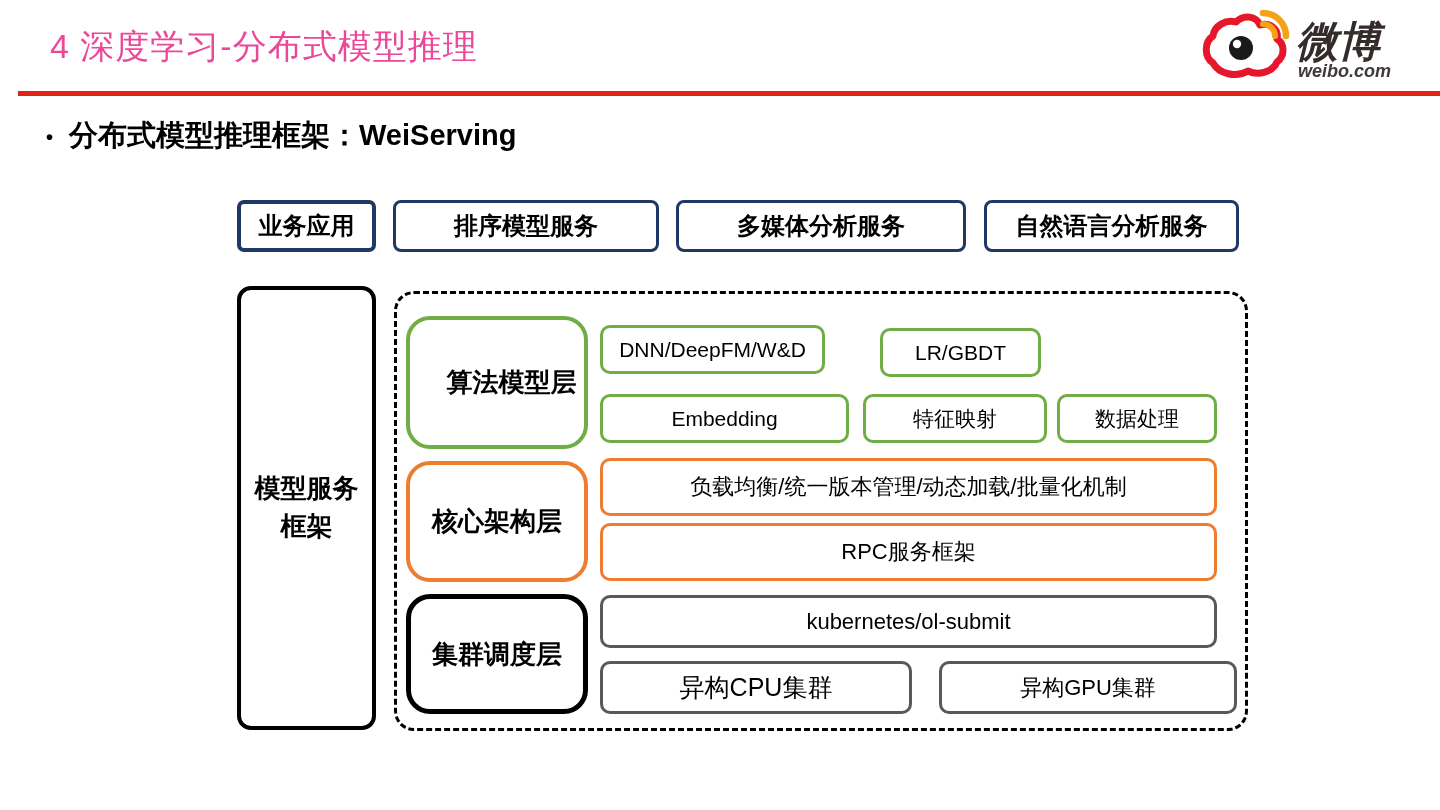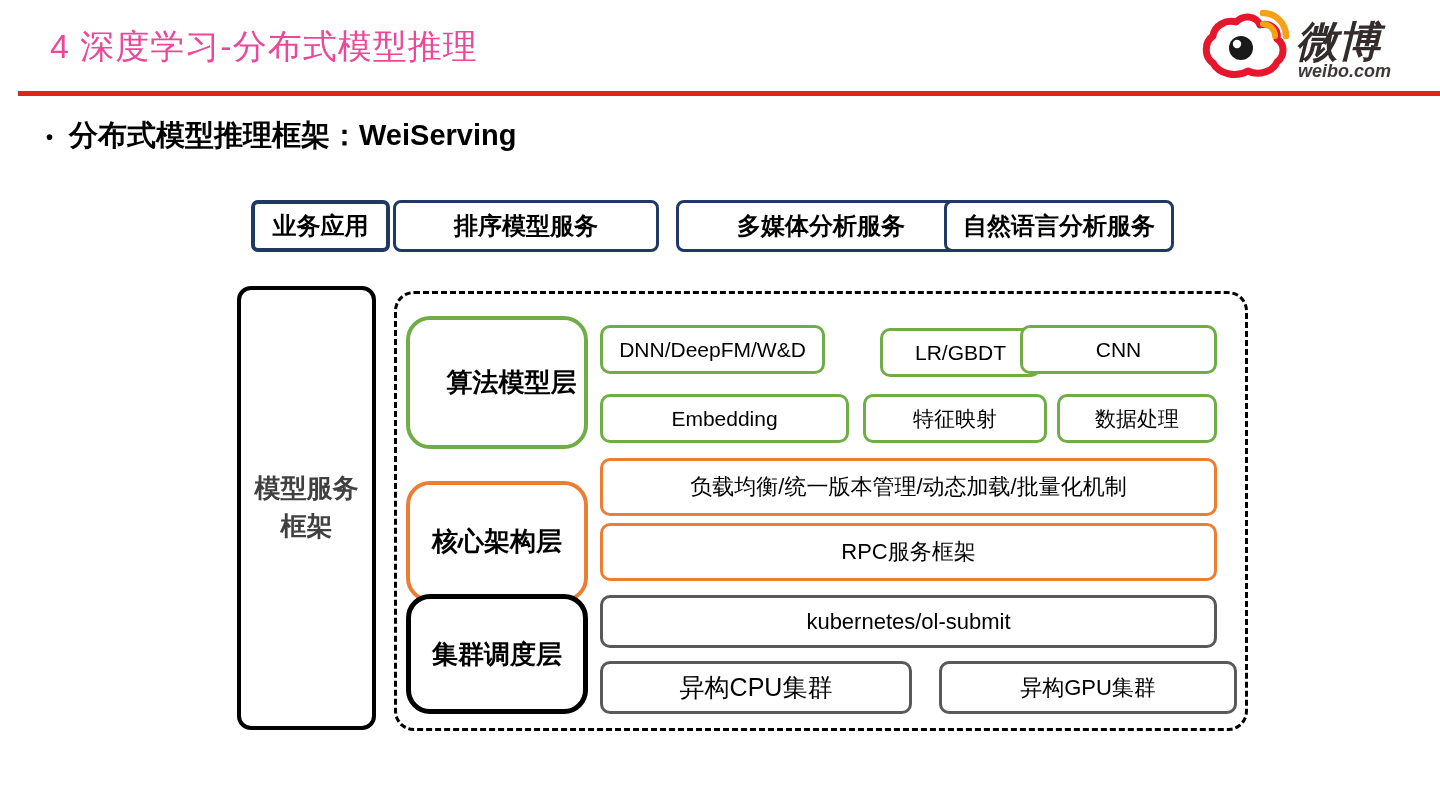--- a/index.html
+++ b/index.html
@@ -10,27 +10,27 @@
 
   .slide-title{left:50px;top:24px;font-size:34px;font-weight:400;color:#ec4899;letter-spacing:1px;white-space:nowrap;}
   .title-underline{left:18px;top:91px;width:1422px;height:5px;background:#e2231a;}
 
   .section-heading{left:46px;top:116px;display:flex;align-items:center;gap:16px;font-weight:700;font-size:29px;color:#000;}
   .section-heading .dot{font-size:20px;line-height:1;position:relative;top:1px;}
 
   .navy-box{border:3px solid #1f3864;border-radius:8px;font-weight:700;font-size:24px;color:#000;}
   .navy-box.thick{border-width:4px;border-radius:7px;}
 
-  .frame-box{border:4px solid #000;border-radius:14px;font-weight:700;font-size:26px;line-height:1.45;color:#404040;flex-direction:column;}
+  .frame-box{border:4px solid #000;border-radius:14px;font-weight:700;font-size:26px;line-height:1.45;color:#000000;flex-direction:column;}
 
   .dashed-wrap{border:3px dashed #000;border-radius:20px;background:transparent;}
 
   .layer-label{font-weight:700;font-size:26px;color:#000;border-radius:24px;}
   .layer-label.green{border:4px solid #70ad47;padding-left:29px;}
-  .layer-label.orange{border:4px solid #ed7d31;margin-top:20px;}
+  .layer-label.orange{border:4px solid #ed7d31;}
   .layer-label.black{border:5px solid #000;}
 
   .item{font-size:21px;color:#000;border-radius:10px;}
   .item.green{border:3px solid #70ad47;}
   .item.orange{border:3px solid #ed7d31;}
   .item.gray{border:3px solid #595959;}
 
   .logo{left:1198px;top:8px;width:232px;height:78px;}
 </style>
 </head>
@@ -51,39 +51,38 @@
       <text x="98" y="48" font-size="42" font-weight="bold" font-style="italic" fill="#332c2b">微博</text>
       <text x="100" y="69" font-size="18" font-weight="bold" font-style="italic" fill="#3f3a39">weibo.com</text>
     </svg>
   </div>
 
   <div class="abs section-heading">
     <span class="dot">•</span>
     <span>分布式模型推理框架：WeiServing</span>
   </div>
 
-  <div class="box navy-box thick" style="left:251px;top:200px;width:139px;height:52px;">业务应用</div>
+  <div class="box navy-box thick" style="left:237px;top:200px;width:139px;height:52px;">业务应用</div>
   <div class="box navy-box" style="left:393px;top:200px;width:266px;height:52px;">排序模型服务</div>
   <div class="box navy-box" style="left:676px;top:200px;width:290px;height:52px;">多媒体分析服务</div>
-  <div class="box navy-box" style="left:944px;top:200px;width:230px;height:52px;">自然语言分析服务</div>
+  <div class="box navy-box" style="left:984px;top:200px;width:255px;height:52px;">自然语言分析服务</div>
 
   <div class="box frame-box" style="left:237px;top:286px;width:139px;height:444px;">
     <span>模型服务</span>
     <span>框架</span>
   </div>
 
   <div class="abs dashed-wrap" style="left:394px;top:291px;width:854px;height:440px;"></div>
 
   <div class="box layer-label green" style="left:406px;top:316px;width:182px;height:133px;">算法模型层</div>
   <div class="box layer-label orange" style="left:406px;top:461px;width:182px;height:121px;">核心架构层</div>
   <div class="box layer-label black" style="left:406px;top:594px;width:182px;height:120px;">集群调度层</div>
 
   <div class="box item green" style="left:600px;top:325px;width:225px;height:49px;">DNN/DeepFM/W&amp;D</div>
   <div class="box item green" style="left:846px;top:328px;width:161px;height:49px;margin-left:34px;">LR/GBDT</div>
-  <div class="box item green" style="left:1020px;top:325px;width:197px;height:49px;">CNN</div>
   <div class="box item green" style="left:600px;top:394px;width:249px;height:49px;">Embedding</div>
   <div class="box item green" style="left:863px;top:394px;width:184px;height:49px;">特征映射</div>
   <div class="box item green" style="left:1057px;top:394px;width:160px;height:49px;">数据处理</div>
 
   <div class="box item orange" style="left:600px;top:458px;width:617px;height:58px;font-size:22px;">负载均衡/统一版本管理/动态加载/批量化机制</div>
   <div class="box item orange" style="left:600px;top:523px;width:617px;height:58px;font-size:22px;">RPC服务框架</div>
 
   <div class="box item gray" style="left:600px;top:595px;width:617px;height:53px;font-size:22px;">kubernetes/ol-submit</div>
   <div class="box item gray" style="left:600px;top:661px;width:312px;height:53px;font-size:25px;">异构CPU集群</div>
   <div class="box item gray" style="left:919px;top:661px;width:298px;height:53px;font-size:22px;margin-left:20px;">异构GPU集群</div>

